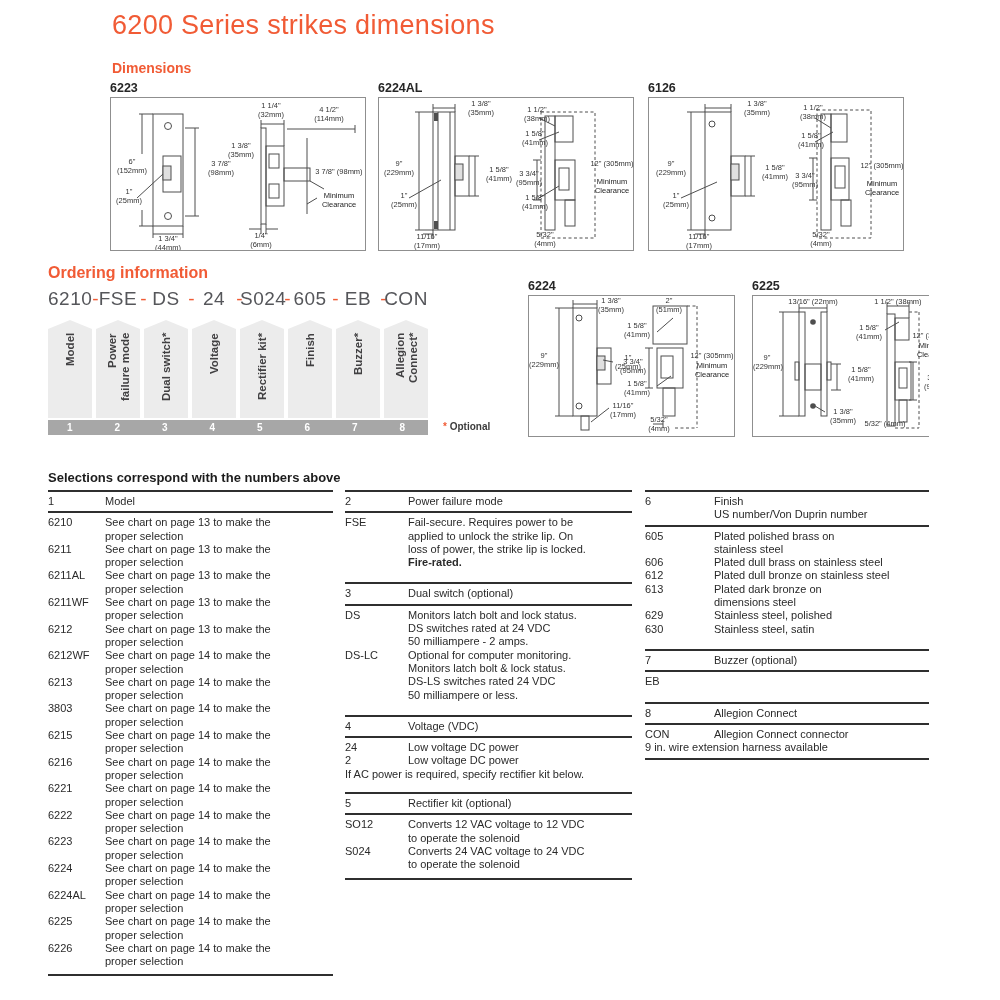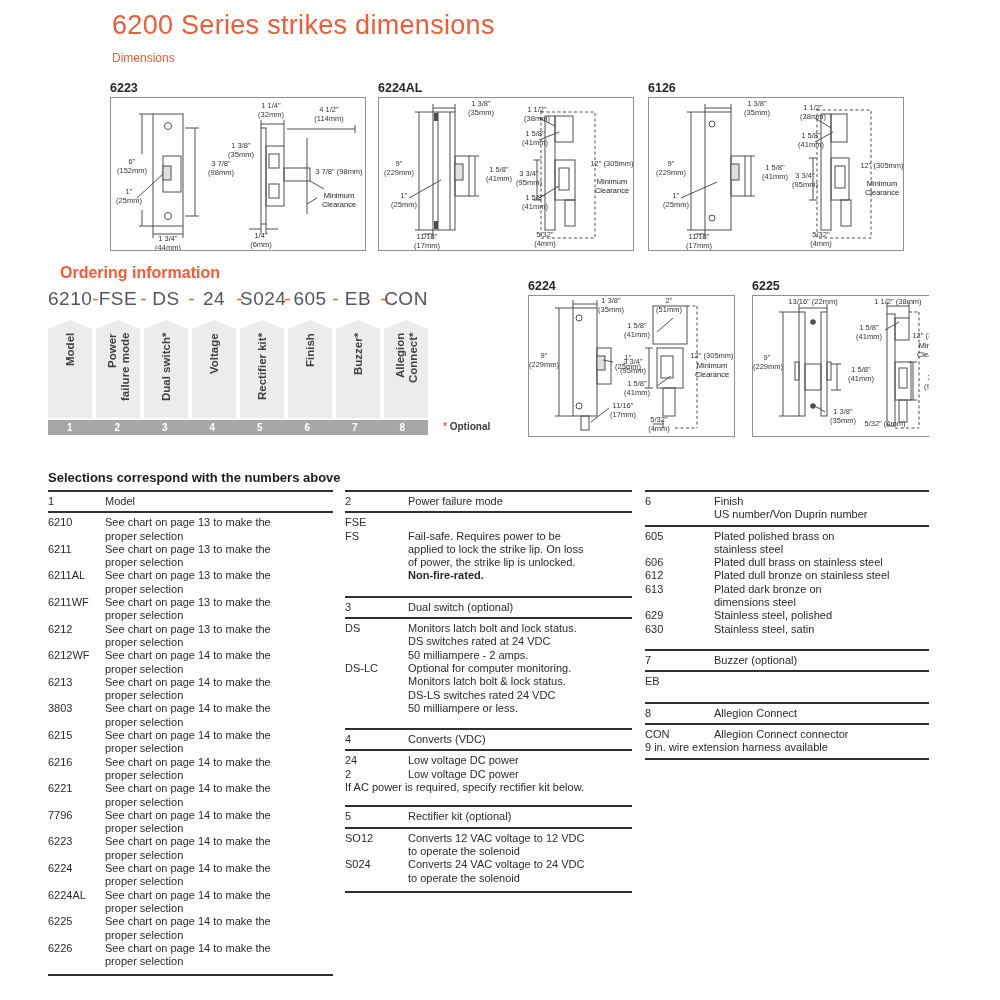--- a/index.html
+++ b/index.html
@@ -1,22 +1,22 @@
 <!DOCTYPE html>
 <html style="--accent: #F15B35; --colgray: #ECECEC; --numgray: #A7A7A7;"><head>
 <meta charset="utf-8">
 <style>
   :root { --accent:#F15B35; --colgray:#ECECEC; --numgray:#A7A7A7; }
   * { box-sizing:border-box; }
   body { margin:0; background:#ffffff; font-family:"Liberation Sans", sans-serif; color:#2e2e2e; }
   .page { position:relative; width:929px; height:1000px; background:#fff; overflow:hidden; }
 
   .title { position:absolute; left:112px; top:10px; font-size:27px; letter-spacing:.3px; color:var(--accent); }
-  .h-dimensions { position:absolute; left:112px; top:51px; font-size:12px; font-weight:normal; color:var(--accent); }
-  .h-ordering  { position:absolute; left:60px;  top:264px; font-size:16px; font-weight:bold; color:var(--accent); }
+  .h-dimensions { position:absolute; left:112px; top:60px; font-size:14px; font-weight:bold; color:var(--accent); }
+  .h-ordering  { position:absolute; left:48px;  top:264px; font-size:16px; font-weight:bold; color:var(--accent); }
   .h-selections{ position:absolute; left:48px;  top:470px; font-size:13px; font-weight:bold; color:#1c1c1c; }
 
   .dlabel { position:absolute; font-size:12.5px; font-weight:bold; color:#262626; }
   .dbox { position:absolute; border:1px solid #8f8f8f; background:#fff; overflow:hidden; }
   .dbox svg { position:absolute; left:0; top:0; }
   .ln  { stroke:#4e4e4e; stroke-width:1; fill:none; }
   .fl  { fill:#4e4e4e; stroke:none; }
   .lt  { fill:#e0e0e0; stroke:#4e4e4e; stroke-width:1; }
   .dsh { stroke:#4e4e4e; stroke-width:1; fill:none; stroke-dasharray:3 2.5; }
   .dim { position:absolute; font-size:7.5px; line-height:8.5px; text-align:center; white-space:pre-line; color:#333; }
@@ -551,21 +551,21 @@
 
           <div class="trow">
             <div class="tcode">6221</div>
             <div class="tdesc">
               <span class="pre">See chart on page 14 to make the
 proper selection</span>
             </div>
           </div>
 
           <div class="trow">
-            <div class="tcode">7796</div>
+            <div class="tcode">6222</div>
             <div class="tdesc">
               <span class="pre">See chart on page 14 to make the
 proper selection</span>
             </div>
           </div>
 
           <div class="trow">
             <div class="tcode">6223</div>
             <div class="tdesc">
               <span class="pre">See chart on page 14 to make the
@@ -611,31 +611,28 @@
   <div class="tcol" style="left:345px;top:490px;width:287px;--codew:63px">
     <div class="sect">
       <div class="thead">
         <div class="tnum">2</div>
         <div class="ttitle">Power failure mode</div>
       </div>
       <div class="tbody">
 
           <div class="trow">
             <div class="tcode">FSE</div>
-          </div>
-
-          <div class="trow">
-            <div class="tcode">FS</div>
-            <div class="tdesc">
-              <span class="pre">Fail-safe. Requires power to be
-applied to lock the strike lip. On loss
-of power, the strike lip is unlocked.</span>
-              <span class="pre boldline">Non-fire-rated.</span>
-            </div>
-          </div>
+            <div class="tdesc">
+              <span class="pre">Fail-secure. Requires power to be
+applied to unlock the strike lip. On
+loss of power, the strike lip is locked.</span>
+              <span class="pre boldline">Fire-rated.</span>
+            </div>
+          </div>
+
         </div>
     </div>
 
     <div class="sect">
       <div class="thead">
         <div class="tnum">3</div>
         <div class="ttitle">Dual switch (optional)</div>
       </div>
       <div class="tbody">
 
@@ -656,21 +653,21 @@
 DS-LS switches rated 24 VDC
 50 milliampere or less.</span>
             </div>
           </div>
         </div>
     </div>
 
     <div class="sect">
       <div class="thead">
         <div class="tnum">4</div>
-        <div class="ttitle">Converts (VDC)</div>
+        <div class="ttitle">Voltage (VDC)</div>
       </div>
       <div class="tbody" style="padding-bottom:0">
 
           <div class="trow">
             <div class="tcode">24</div>
             <div class="tdesc">
               <span class="pre">Low voltage DC power</span>
             </div>
           </div>
 

